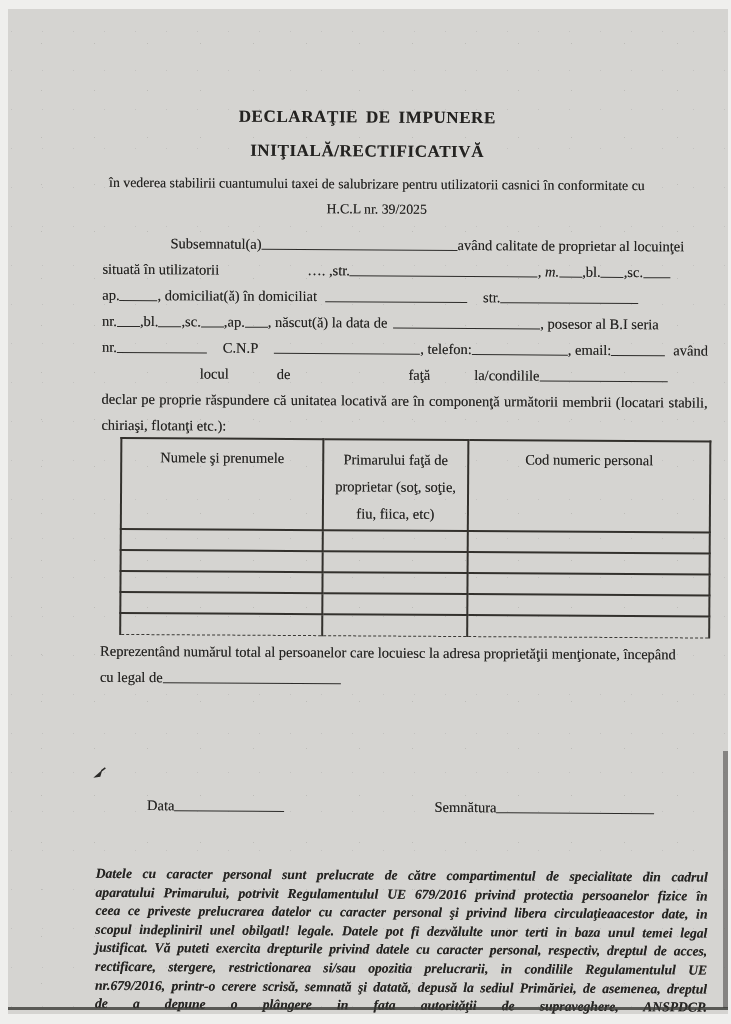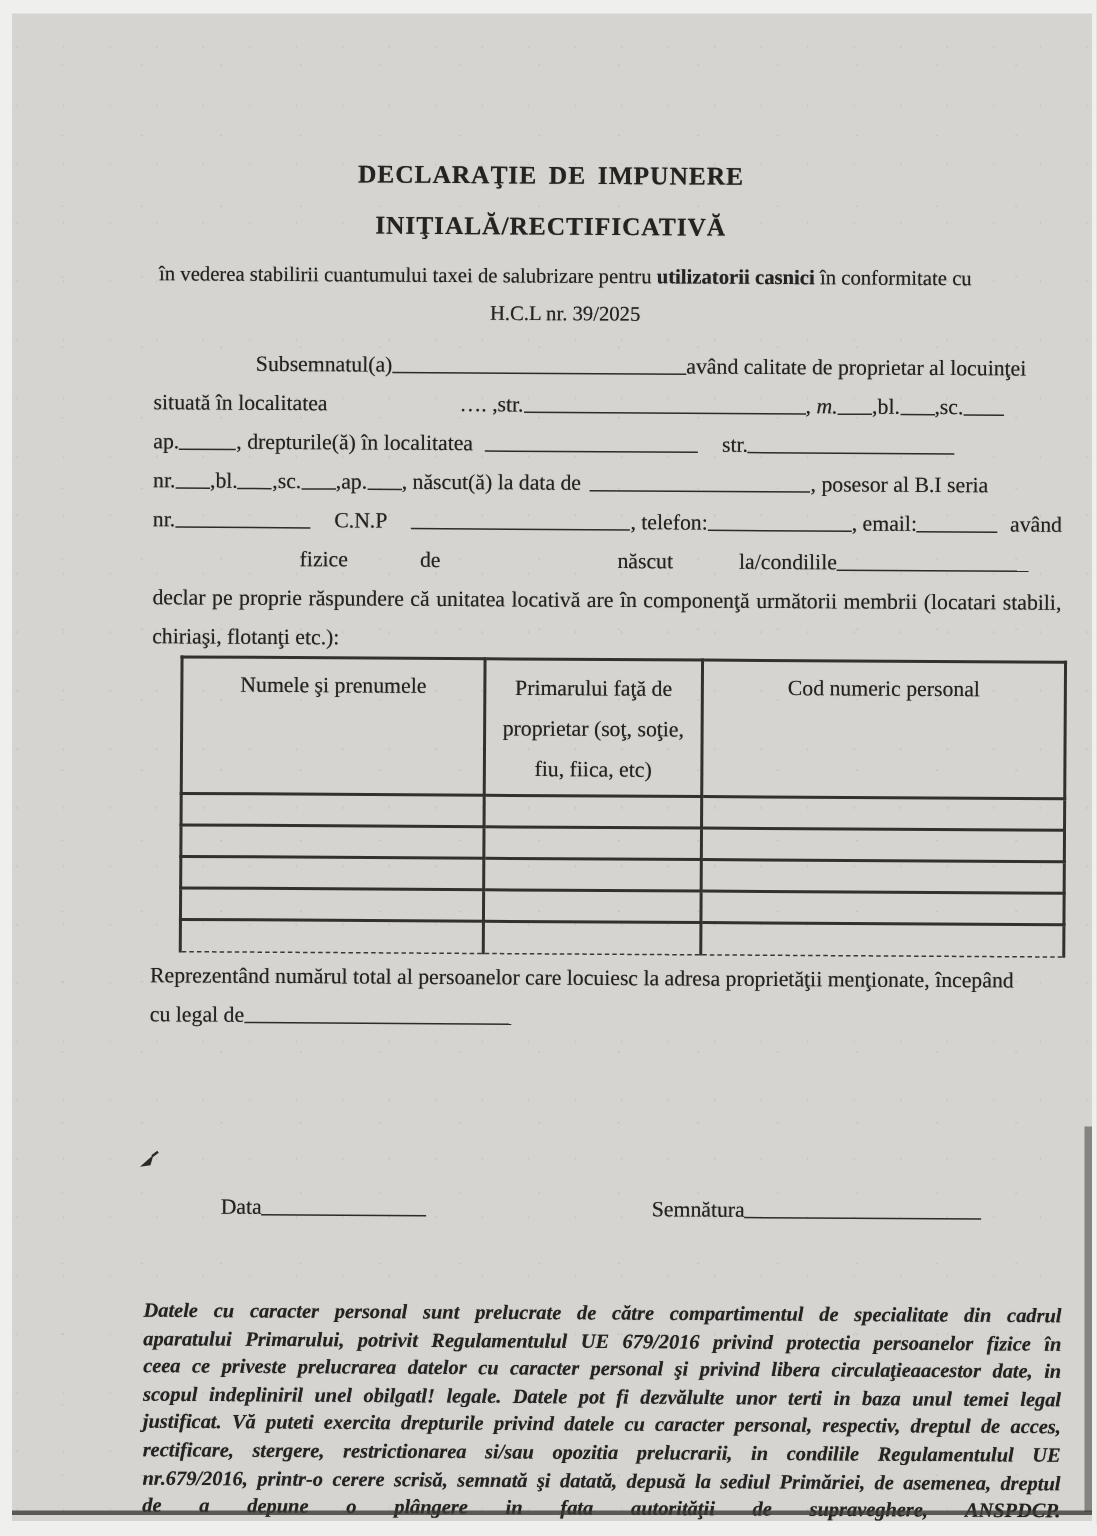--- a/index.html
+++ b/index.html
@@ -24,21 +24,21 @@
     text-shadow:0 0 .6px rgba(36,35,33,.55);
     font-size:14.5px;
   }
   .ttl{position:absolute;left:0;width:100%;text-align:center;
        font-weight:bold;font-size:17px;letter-spacing:.6px;word-spacing:3px;}
   #title1{top:98px;}
   #title2{top:132px;}
   .sub{position:absolute;left:40px;right:20px;text-align:center;font-size:13.8px;}
   #subtitle{top:167px;}
   #subtitle2{top:192px;}
-  .b{font-weight:bold;}
+  .b{font-weight:normal;}
   .i{font-style:italic;}
 
   .para{position:absolute;left:96px;width:606px;line-height:26px;}
   #decl{top:222px;}
   .line{white-space:nowrap;}
   .blank{display:inline-block;border-bottom:1.6px solid #2d2c2a;height:.85em;
          vertical-align:baseline;margin-bottom:-1px;}
   .gap{display:inline-block;height:1px;}
   .just{text-align:justify;}
 
@@ -74,25 +74,25 @@
   <div class="content">
 
     <div class="ttl" id="title1">DECLARAŢIE DE IMPUNERE</div>
     <div class="ttl" id="title2">INIŢIALĂ/RECTIFICATIVĂ</div>
 
     <div class="sub" id="subtitle"><span>în vederea stabilirii cuantumului taxei  de salubrizare pentru</span> <span class="b">utilizatorii casnici</span> <span>în conformitate cu</span></div>
     <div class="sub" id="subtitle2">H.C.L nr. 39/2025</div>
 
     <div class="para" id="decl">
       <div class="line"><span class="gap" style="width:68px"></span><span>Subsemnatul(a)</span><span class="blank" style="width:196px"></span><span>având calitate de proprietar al locuinţei</span></div>
-      <div class="line"><span>situată  în  localitatea</span><span class="gap" style="width:88px"></span><span>…. ,str.</span><span class="blank" style="width:188px"></span><span class="i">, m.</span><span class="blank" style="width:23px"></span><span>,bl.</span><span class="blank" style="width:23px"></span><span>,sc.</span><span class="blank" style="width:27px"></span></div>
-      <div class="line"><span>ap.</span><span class="blank" style="width:38px"></span><span>, drepturile(ă)  în  localitatea</span><span class="gap" style="width:8px"></span><span class="blank" style="width:142px"></span><span class="gap" style="width:16px"></span><span>str.</span><span class="blank" style="width:138px"></span></div>
+      <div class="line"><span>situată  în  utilizatorii</span><span class="gap" style="width:88px"></span><span>…. ,str.</span><span class="blank" style="width:188px"></span><span class="i">, m.</span><span class="blank" style="width:23px"></span><span>,bl.</span><span class="blank" style="width:23px"></span><span>,sc.</span><span class="blank" style="width:27px"></span></div>
+      <div class="line"><span>ap.</span><span class="blank" style="width:38px"></span><span>, domiciliat(ă)  în  domiciliat</span><span class="gap" style="width:8px"></span><span class="blank" style="width:142px"></span><span class="gap" style="width:16px"></span><span>str.</span><span class="blank" style="width:138px"></span></div>
       <div class="line"><span>nr.</span><span class="blank" style="width:23px"></span><span>,bl.</span><span class="blank" style="width:23px"></span><span>,sc.</span><span class="blank" style="width:23px"></span><span>,ap.</span><span class="blank" style="width:23px"></span><span>, născut(ă) la data de</span><span class="gap" style="width:6px"></span><span class="blank" style="width:147px"></span><span>, posesor al B.I seria</span></div>
       <div class="line"><span>nr.</span><span class="blank" style="width:90px"></span><span class="gap" style="width:16px"></span><span>C.N.P</span><span class="gap" style="width:16px"></span><span class="blank" style="width:146px"></span><span>, telefon:</span><span class="blank" style="width:96px"></span><span>, email:</span><span class="blank" style="width:54px"></span><span class="gap" style="width:8px"></span><span>având</span></div>
-      <div class="line"><span class="gap" style="width:98px"></span><span>fizice</span><span class="gap" style="width:48px"></span><span>de</span><span class="gap" style="width:118px"></span><span>născut</span><span class="gap" style="width:44px"></span><span>la/condilile</span><span class="blank" style="width:128px"></span></div>
+      <div class="line"><span class="gap" style="width:98px"></span><span>locul</span><span class="gap" style="width:48px"></span><span>de</span><span class="gap" style="width:118px"></span><span>faţă</span><span class="gap" style="width:44px"></span><span>la/condilile</span><span class="blank" style="width:128px"></span></div>
       <div class="just">declar pe proprie răspundere că unitatea locativă are în componenţă următorii membrii (locatari stabili, chiriaşi, flotanţi etc.):</div>
     </div>
 
     <table>
       <colgroup>
           <col class="c1">
           <col class="c2">
           <col class="c3">
         </colgroup>
       <thead>

